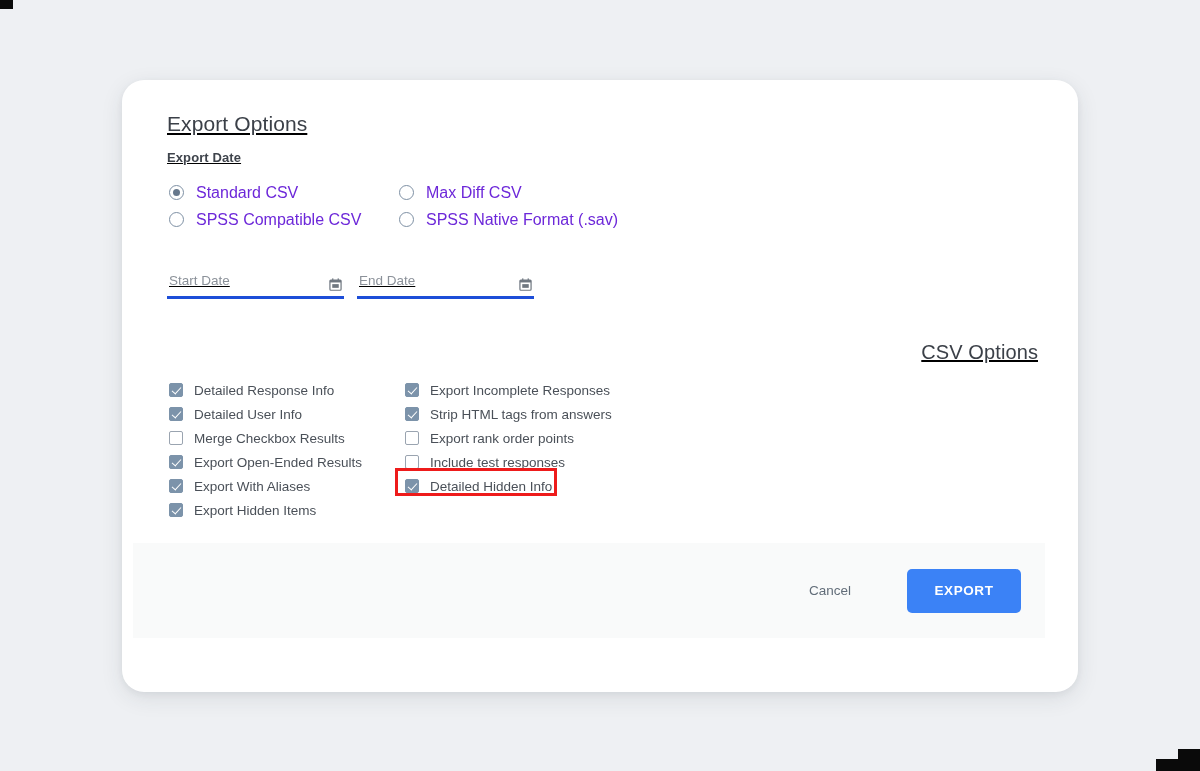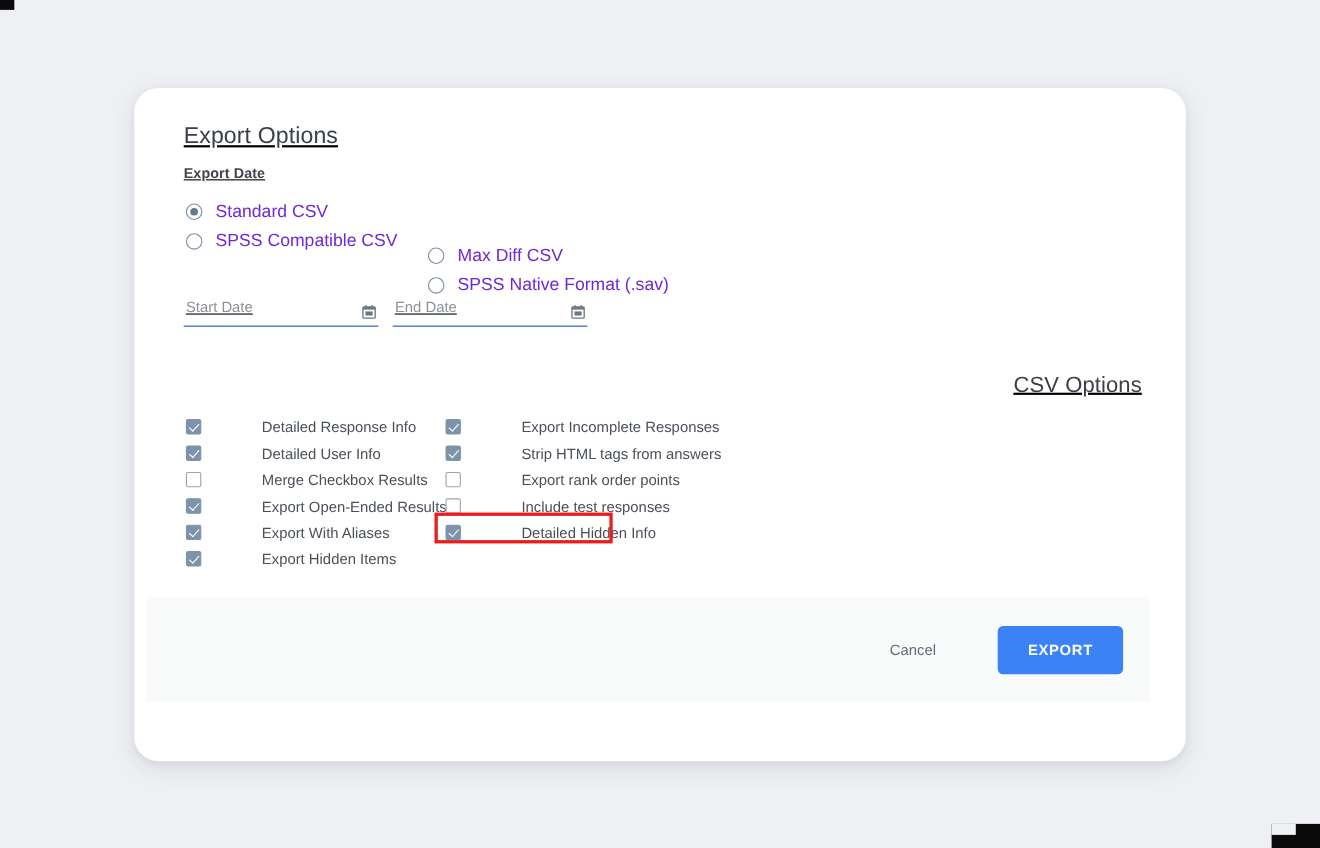--- a/index.html
+++ b/index.html
@@ -85,24 +85,23 @@
     height: 27px;
   }
   .radio-col-left {
     position: absolute;
     left: 2px;
     top: 0;
     width: 230px;
   }
   .radio-col-right {
     position: absolute;
-    left: 222px;
+    left: 232px;
     top: 0;
     width: 300px;
-    margin-top: 40px;
   }
   .radio-mark {
     width: 15px;
     height: 15px;
     border-radius: 50%;
     border: 1.6px solid #7e90a4;
     box-sizing: border-box;
     margin-right: 12px;
     flex: none;
     position: relative;
@@ -125,21 +124,21 @@
 
   
   .date-row {
     margin-top: 30px;
     display: flex;
     gap: 13px;
   }
   .date-field {
     position: relative;
     width: 177px;
-    border-bottom: 1px solid #1d4ed8;
+    border-bottom: 3px solid #1d4ed8;
     padding: 0 0 7px 2px;
     box-sizing: border-box;
   }
   .date-placeholder {
     font-size: 13.5px;
     color: #8b9199;
   }
   .cal-icon {
     position: absolute;
     right: 2px;
@@ -201,21 +200,20 @@
     width: 4px;
     height: 8px;
     border: solid #ffffff;
     border-width: 0 1.7px 1.7px 0;
     transform: rotate(42deg);
   }
   .check-label {
     font-size: 13.5px;
     color: #4a5058;
     white-space: nowrap;
-    margin-left: 44px;
   }
 
   .highlight-box {
     position: absolute;
     left: -10px;
     top: 90px;
     width: 162px;
     height: 28px;
     border: 3px solid #ee1b1b;
     box-sizing: border-box;

